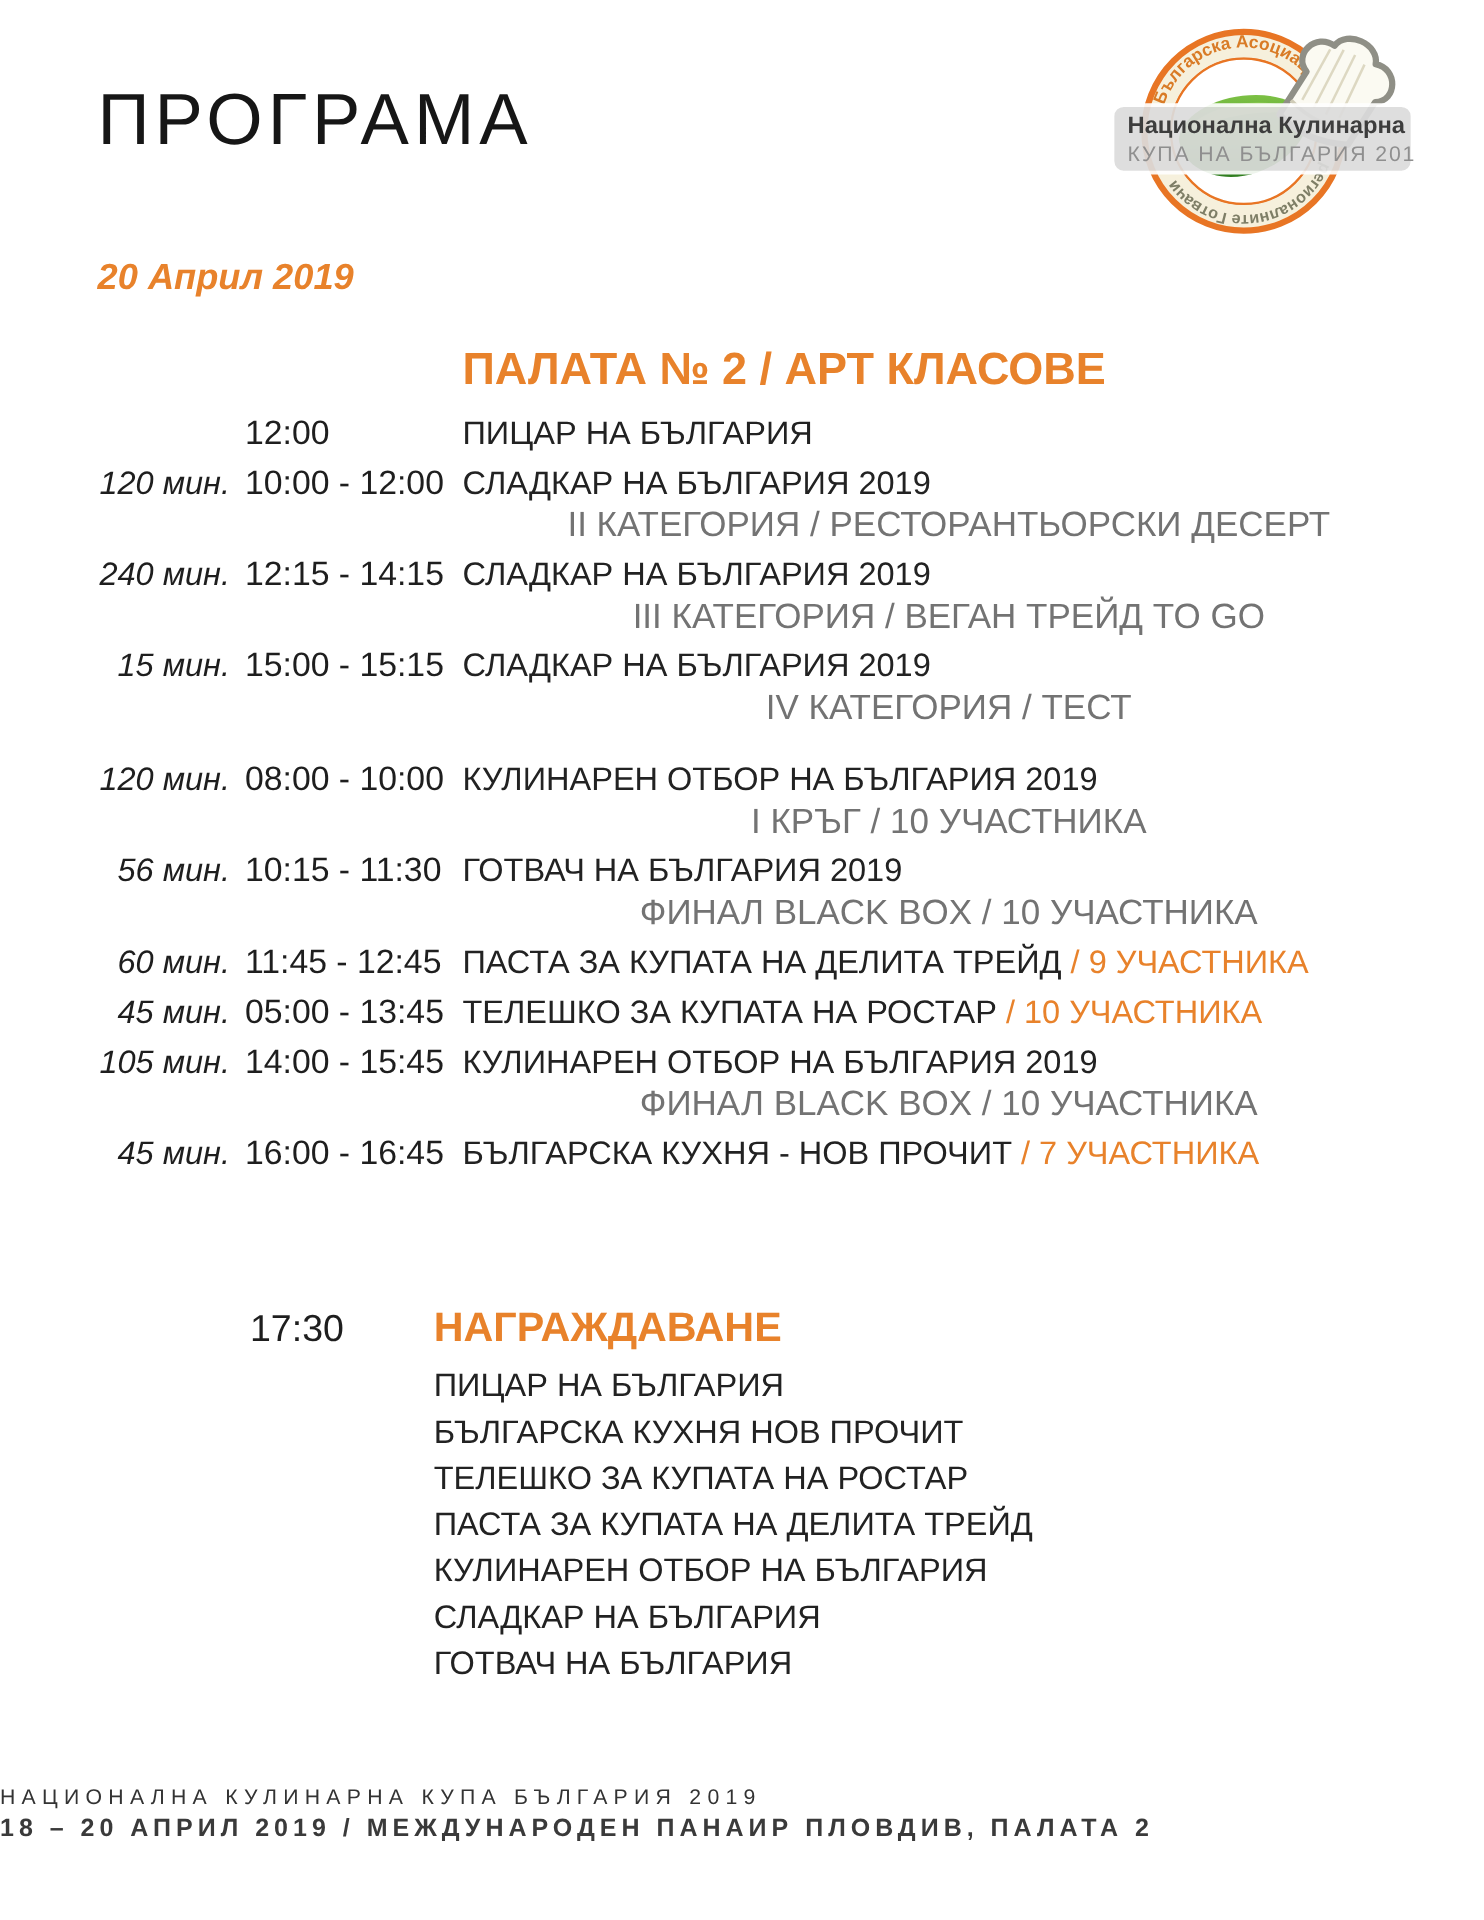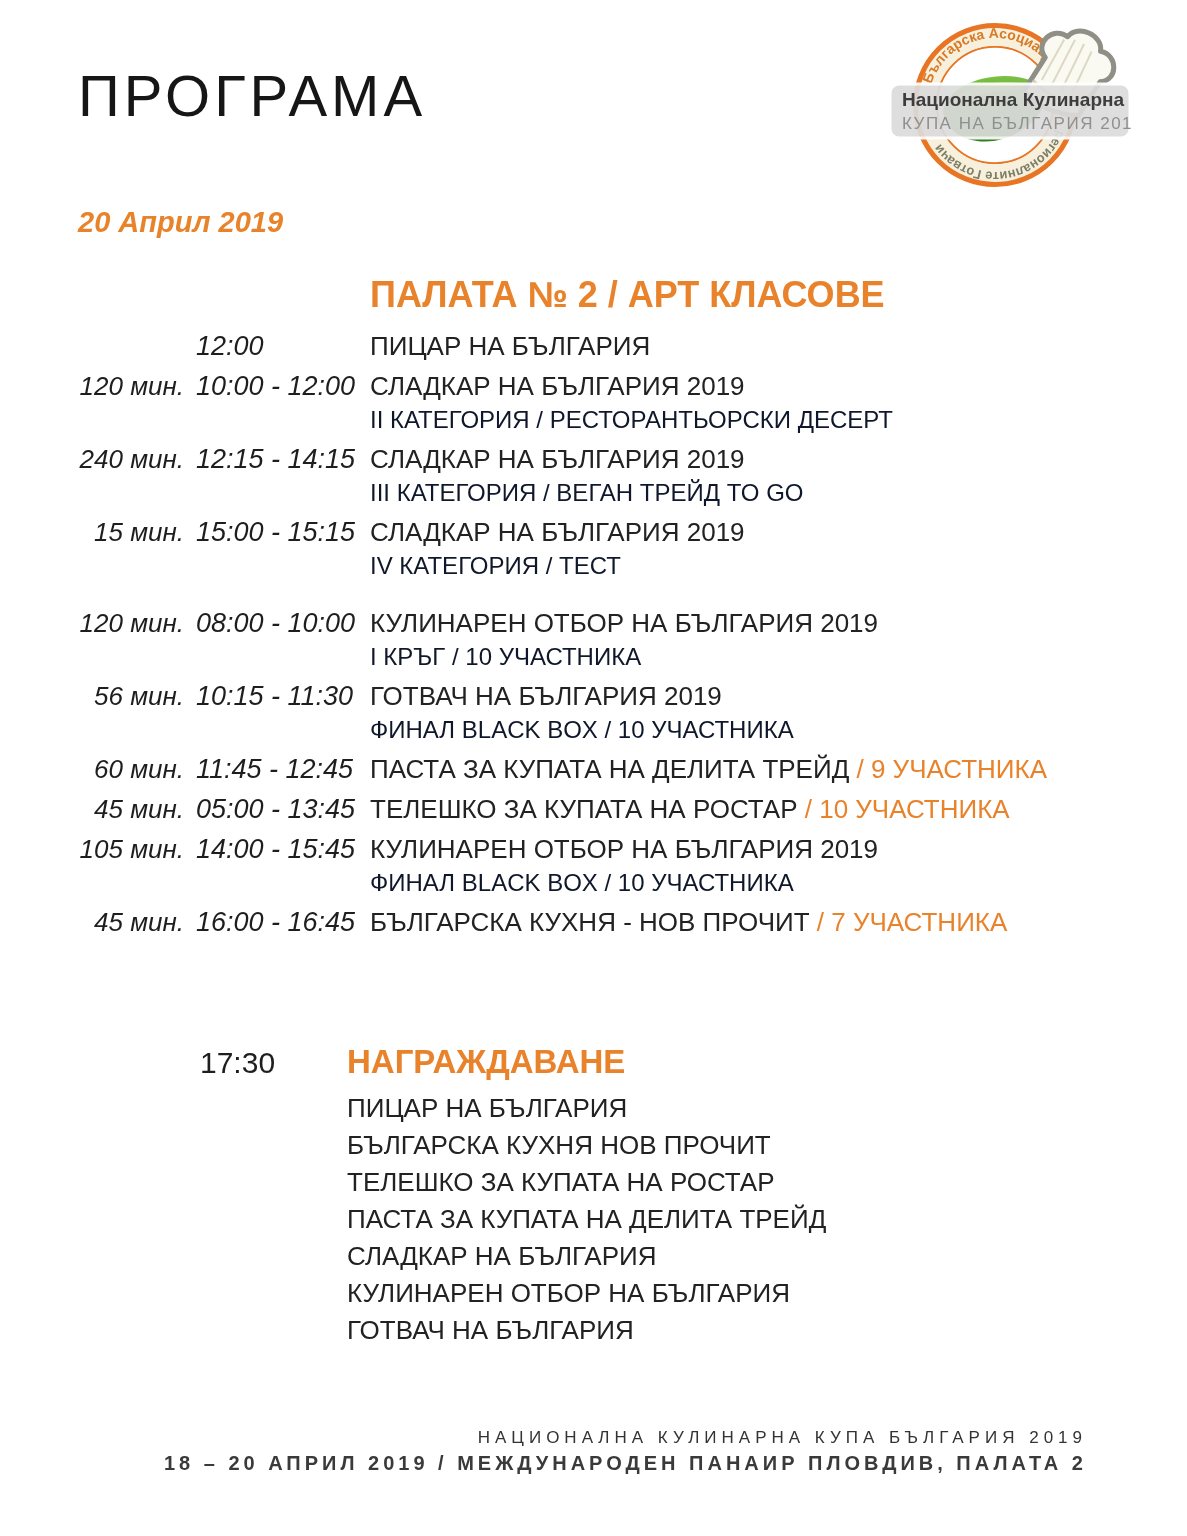--- a/index.html
+++ b/index.html
@@ -29,37 +29,37 @@
     height:28px;line-height:28px;white-space:nowrap;
   }
   .rows{margin-top:21px;}
   .sec2 .rows{margin-top:9px;}
   .srow{
     display:grid;grid-template-columns:106px 182px 1fr;
     align-items:baseline;height:33px;line-height:33px;white-space:nowrap;
   }
   .srow.gap{margin-top:7px;}
   .dur{font-style:italic;font-size:26px;text-align:right;color:#1e1e1e;}
-  .time{font-size:27px;padding-left:12px;color:#1e1e1e;font-style:italic;}
+  .time{font-size:27px;padding-left:12px;color:#1e1e1e;}
   .etitle{font-size:26px;padding-left:4px;color:#222222;}
   .suffix{color:#E8822B;}
-  .subline{color:#0f172a;font-size:24px;font-weight:400;}
+  .subline{color:#737373;font-size:28px;font-weight:400;text-align:center;}
   
   .awards{position:absolute;left:78px;top:1042px;width:1070px;}
   .awards-head{
     display:grid;grid-template-columns:106px 163px 1fr;
     align-items:baseline;height:40px;line-height:40px;
   }
   .awards-time{font-size:30px;padding-left:16px;color:#1e1e1e;}
   .awards-title{font-size:33px;font-weight:700;color:#E8822B;}
   .award-list{margin-left:269px;margin-top:8px;}
   .award-item{font-size:26px;line-height:37px;color:#222222;white-space:nowrap;}
   
   .footer{
-    position:absolute;left:14px;top:1428px;width:1073px;text-align:right;color:#333333;
+    position:absolute;left:0;top:1428px;width:1073px;text-align:left;color:#333333;
   }
   .footer-line1{font-size:17px;letter-spacing:5px;margin-bottom:4px;}
   .footer-line2{font-size:20px;letter-spacing:4px;font-weight:700;color:#3a3a3a;}
 </style>
 </head>
 <body>
 
 <div class="page">
 
   <div class="doc-title">ПРОГРАМА</div>
@@ -216,22 +216,22 @@
     <div class="awards-head">
       <span class="dur"></span>
       <span class="awards-time">17:30</span>
       <span class="awards-title">НАГРАЖДАВАНЕ</span>
     </div>
     <div class="award-list">
       <div class="award-item">ПИЦАР НА БЪЛГАРИЯ</div>
       <div class="award-item">БЪЛГАРСКА КУХНЯ НОВ ПРОЧИТ</div>
       <div class="award-item">ТЕЛЕШКО ЗА КУПАТА НА РОСТАР</div>
       <div class="award-item">ПАСТА ЗА КУПАТА НА ДЕЛИТА ТРЕЙД</div>
+      <div class="award-item">КУЛИНАРЕН ОТБОР НА БЪЛГАРИЯ</div>
       <div class="award-item">СЛАДКАР НА БЪЛГАРИЯ</div>
-      <div class="award-item">КУЛИНАРЕН ОТБОР НА БЪЛГАРИЯ</div>
       <div class="award-item">ГОТВАЧ НА БЪЛГАРИЯ</div>
     </div>
   </div>
 
   <div class="footer">
     <div class="footer-line1">НАЦИОНАЛНА КУЛИНАРНА КУПА БЪЛГАРИЯ 2019</div>
     <div class="footer-line2">18 – 20 АПРИЛ 2019 / МЕЖДУНАРОДЕН ПАНАИР ПЛОВДИВ, ПАЛАТА 2</div>
   </div>
 
 </div>

